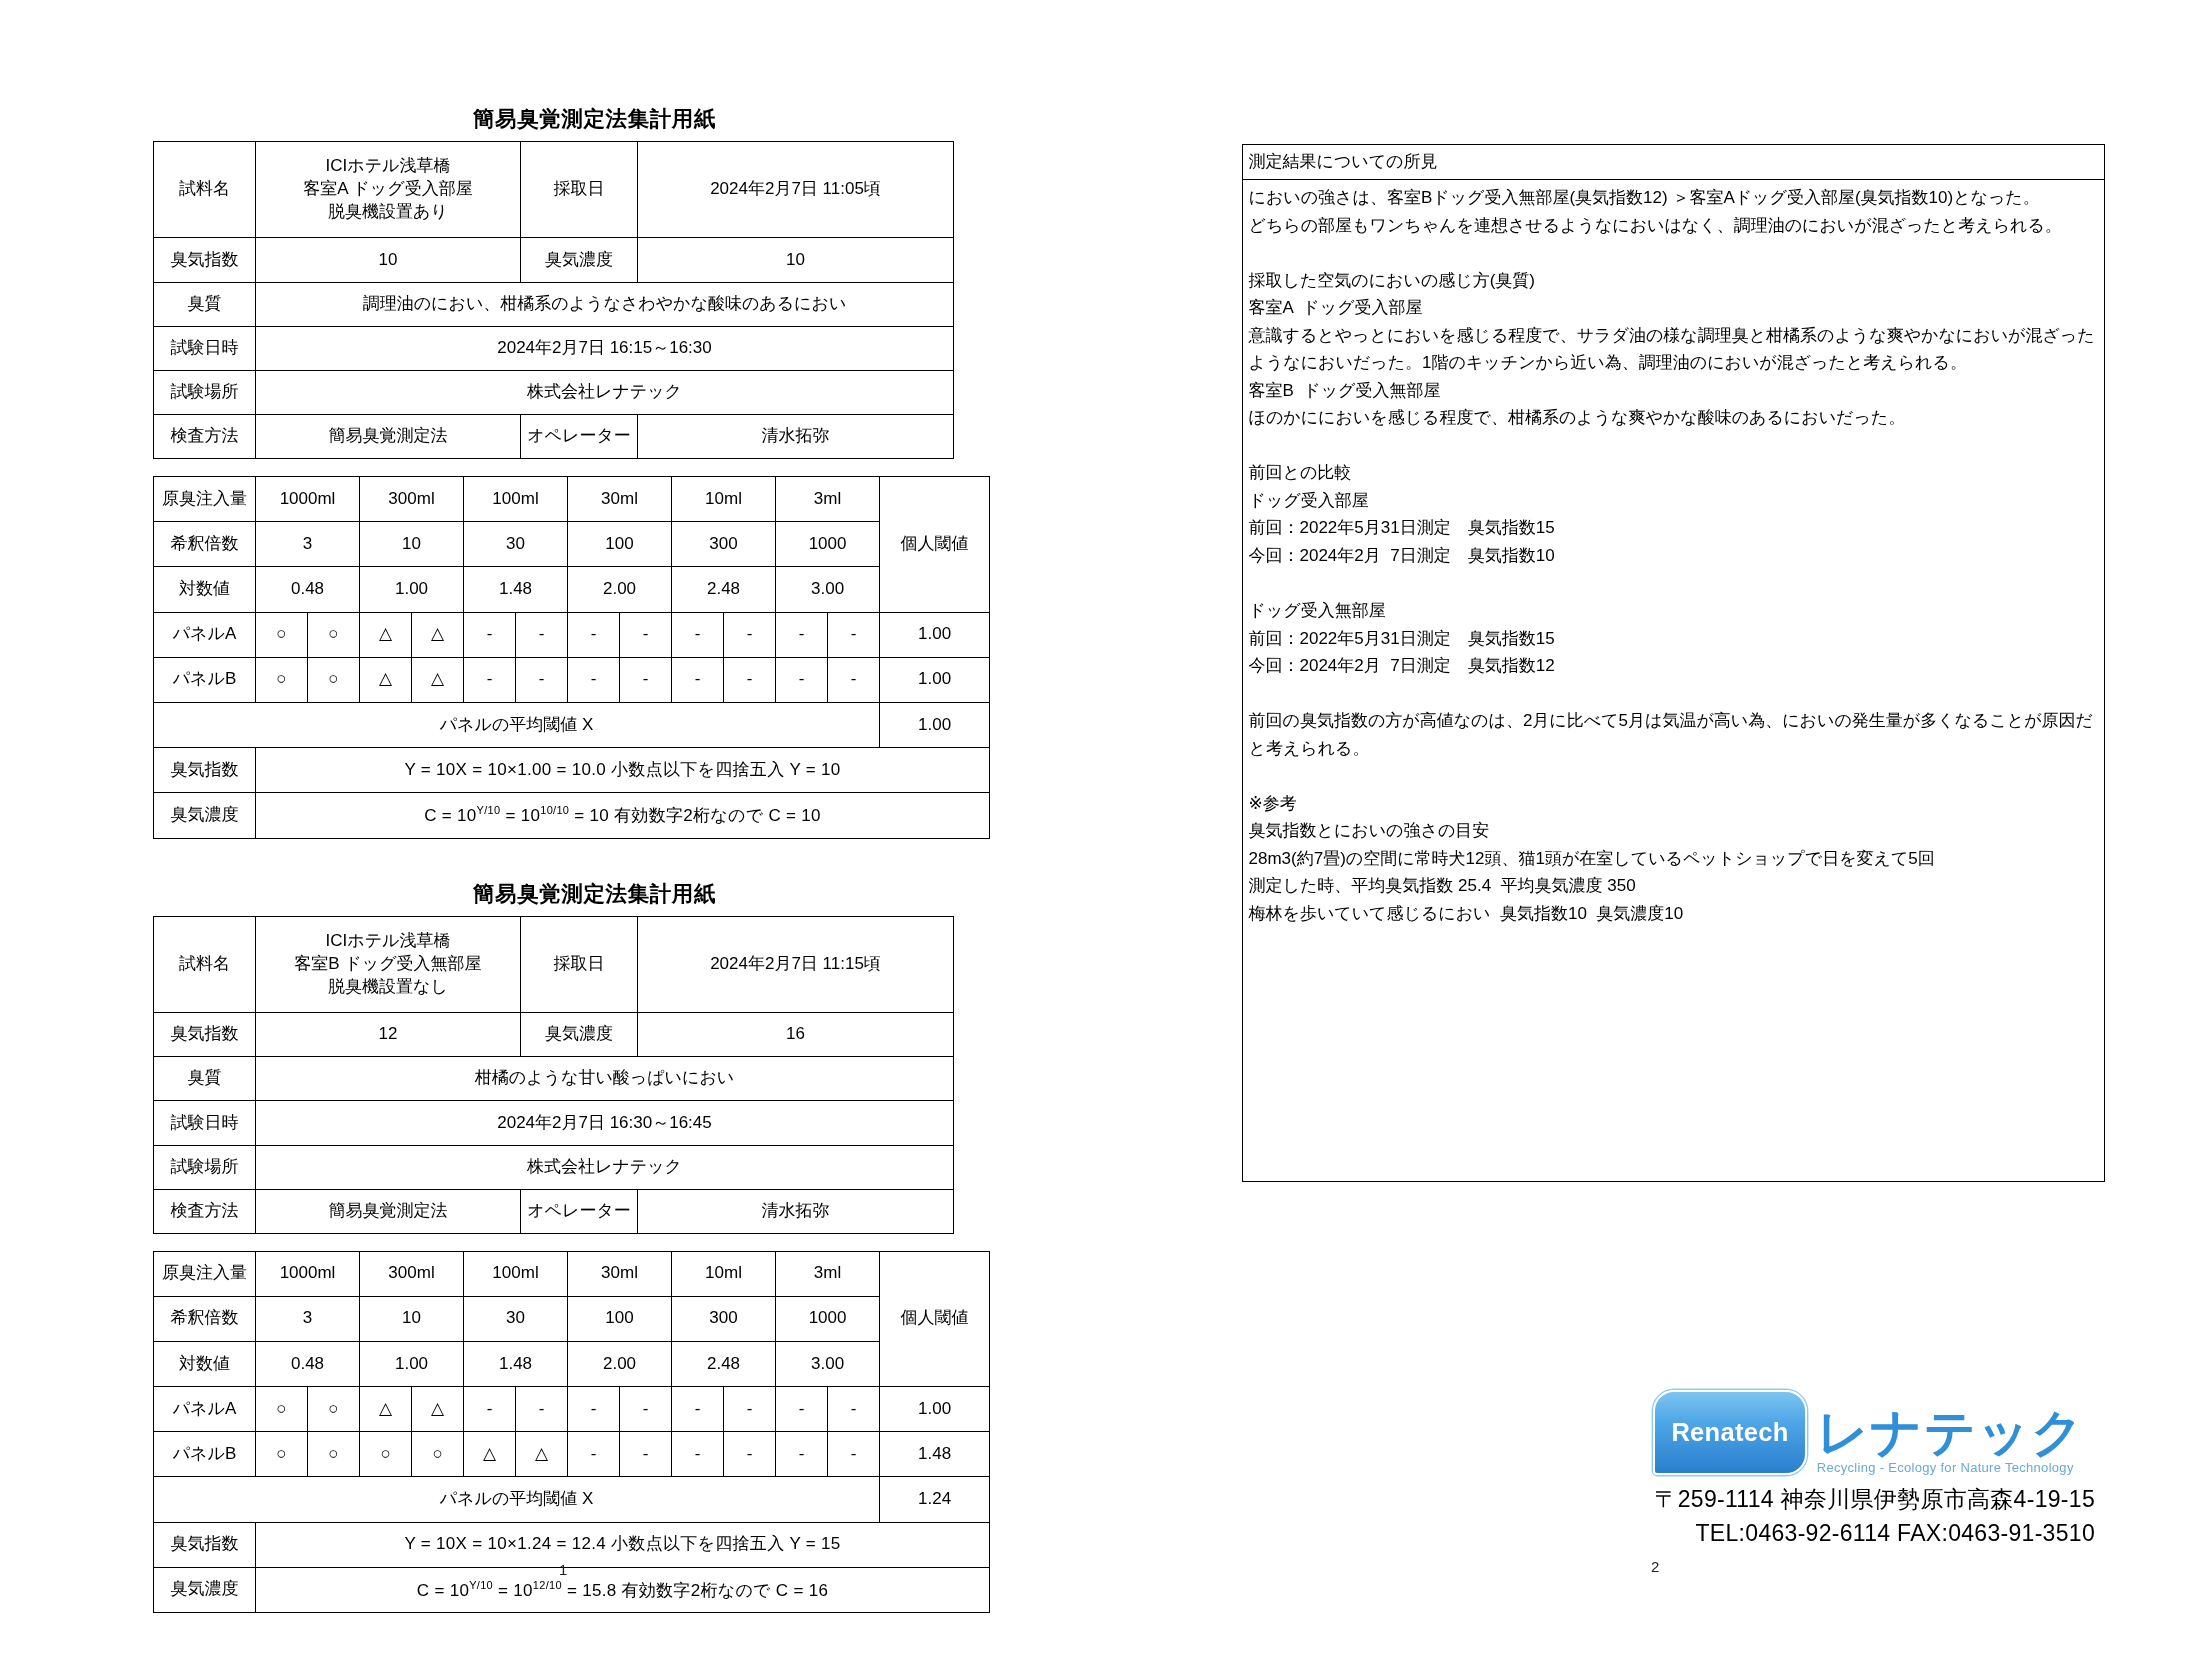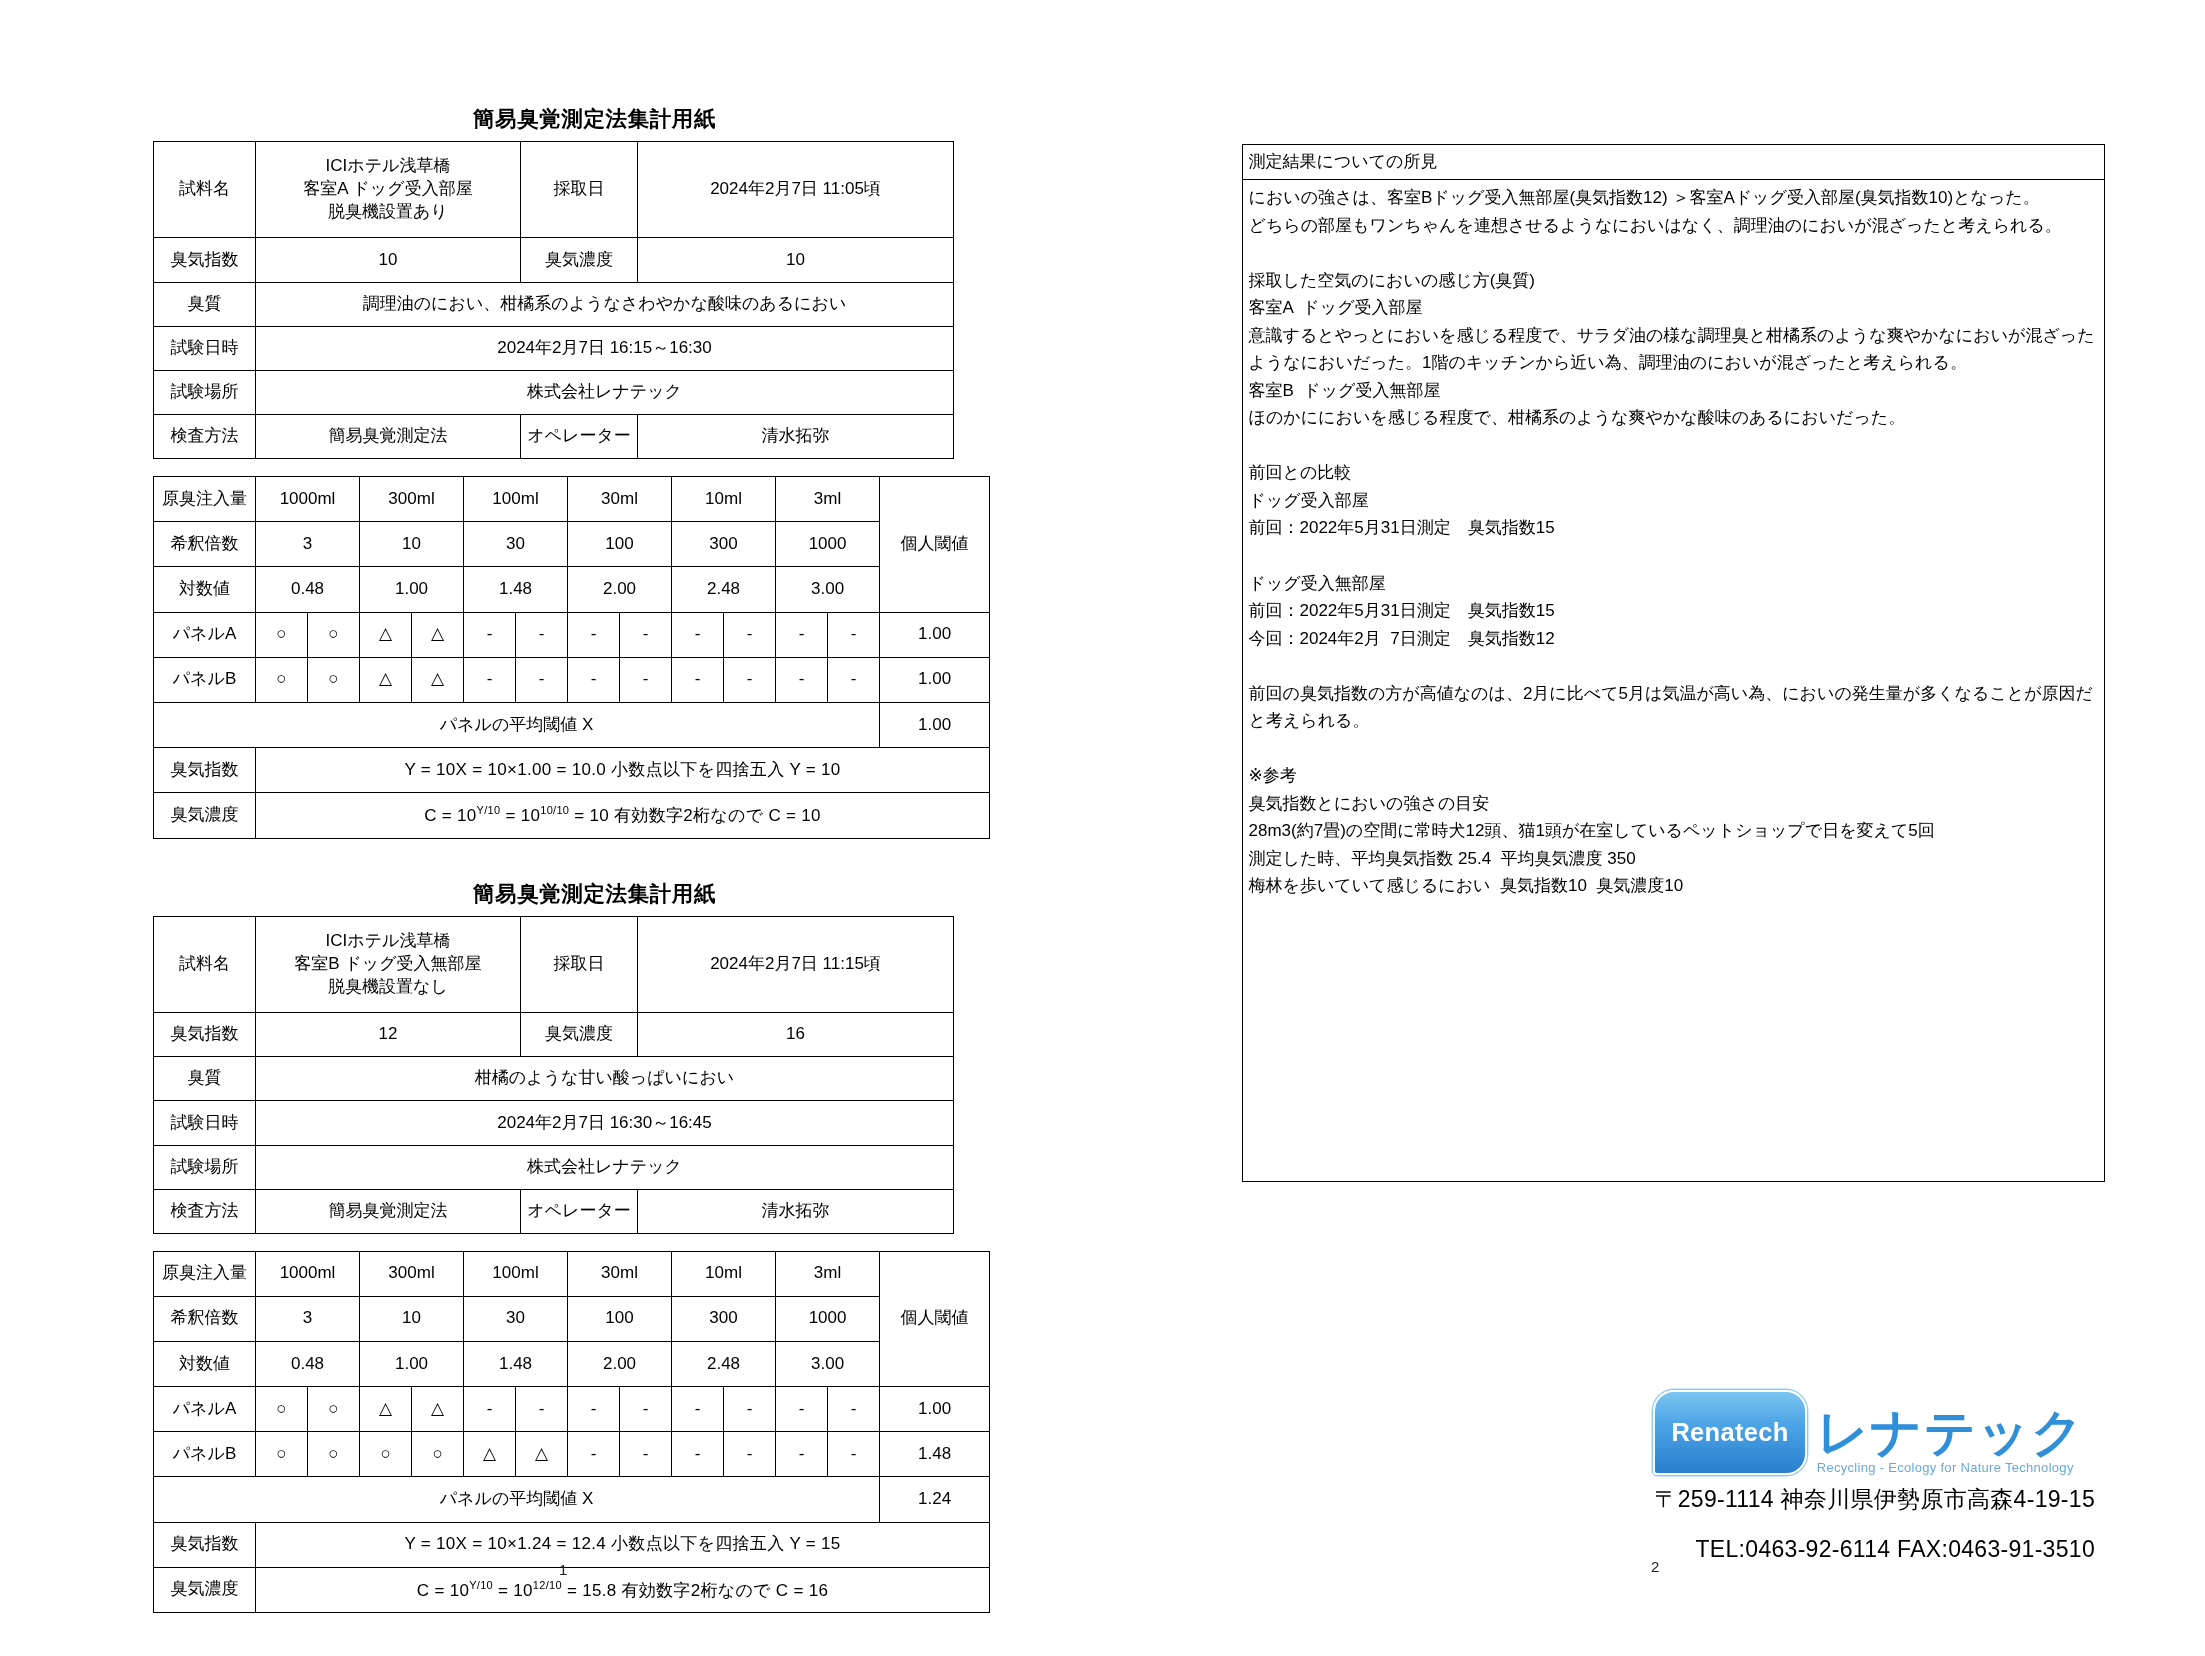--- a/index.html
+++ b/index.html
@@ -417,20 +417,21 @@
           <p class="blank"></p>
           <p>採取した空気のにおいの感じ方(臭質)</p>
           <p>客室A  ドッグ受入部屋</p>
           <p>意識するとやっとにおいを感じる程度で、サラダ油の様な調理臭と柑橘系のような爽やかなにおいが混ざったようなにおいだった。1階のキッチンから近い為、調理油のにおいが混ざったと考えられる。</p>
           <p>客室B  ドッグ受入無部屋</p>
           <p>ほのかににおいを感じる程度で、柑橘系のような爽やかな酸味のあるにおいだった。</p>
           <p class="blank"></p>
           <p>前回との比較</p>
           <p>ドッグ受入部屋</p>
           <p>前回：2022年5月31日測定　臭気指数15</p>
+          <p>今回：2024年2月  7日測定　臭気指数10</p>
           <p class="blank"></p>
           <p>ドッグ受入無部屋</p>
           <p>前回：2022年5月31日測定　臭気指数15</p>
           <p>今回：2024年2月  7日測定　臭気指数12</p>
           <p class="blank"></p>
           <p>前回の臭気指数の方が高値なのは、2月に比べて5月は気温が高い為、においの発生量が多くなることが原因だと考えられる。</p>
           <p class="blank"></p>
           <p>※参考</p>
           <p>臭気指数とにおいの強さの目安</p>
           <p>28m3(約7畳)の空間に常時犬12頭、猫1頭が在室しているペットショップで日を変えて5回</p>
@@ -444,20 +445,20 @@
     <div class="logo-row">
       <div class="bubble">
         <span>Renatech</span>
       </div>
       <div class="kana-wrap">
         <div class="kana">レナテック</div>
         <div class="tagline">Recycling - Ecology for Nature Technology</div>
       </div>
     </div>
     <div class="addr">〒259-1114 神奈川県伊勢原市高森4-19-15</div>
-    <div class="addr" style="margin-top:16px">TEL:0463-92-6114  FAX:0463-91-3510</div>
+    <div class="addr" style="margin-top:0">TEL:0463-92-6114  FAX:0463-91-3510</div>
   </div>
 
   <div class="pageno" style="left:559px;top:1561px;">1</div>
   <div class="pageno" style="left:1651px;top:1558px;">2</div>
 
 </div>
 
 
 </body></html>

